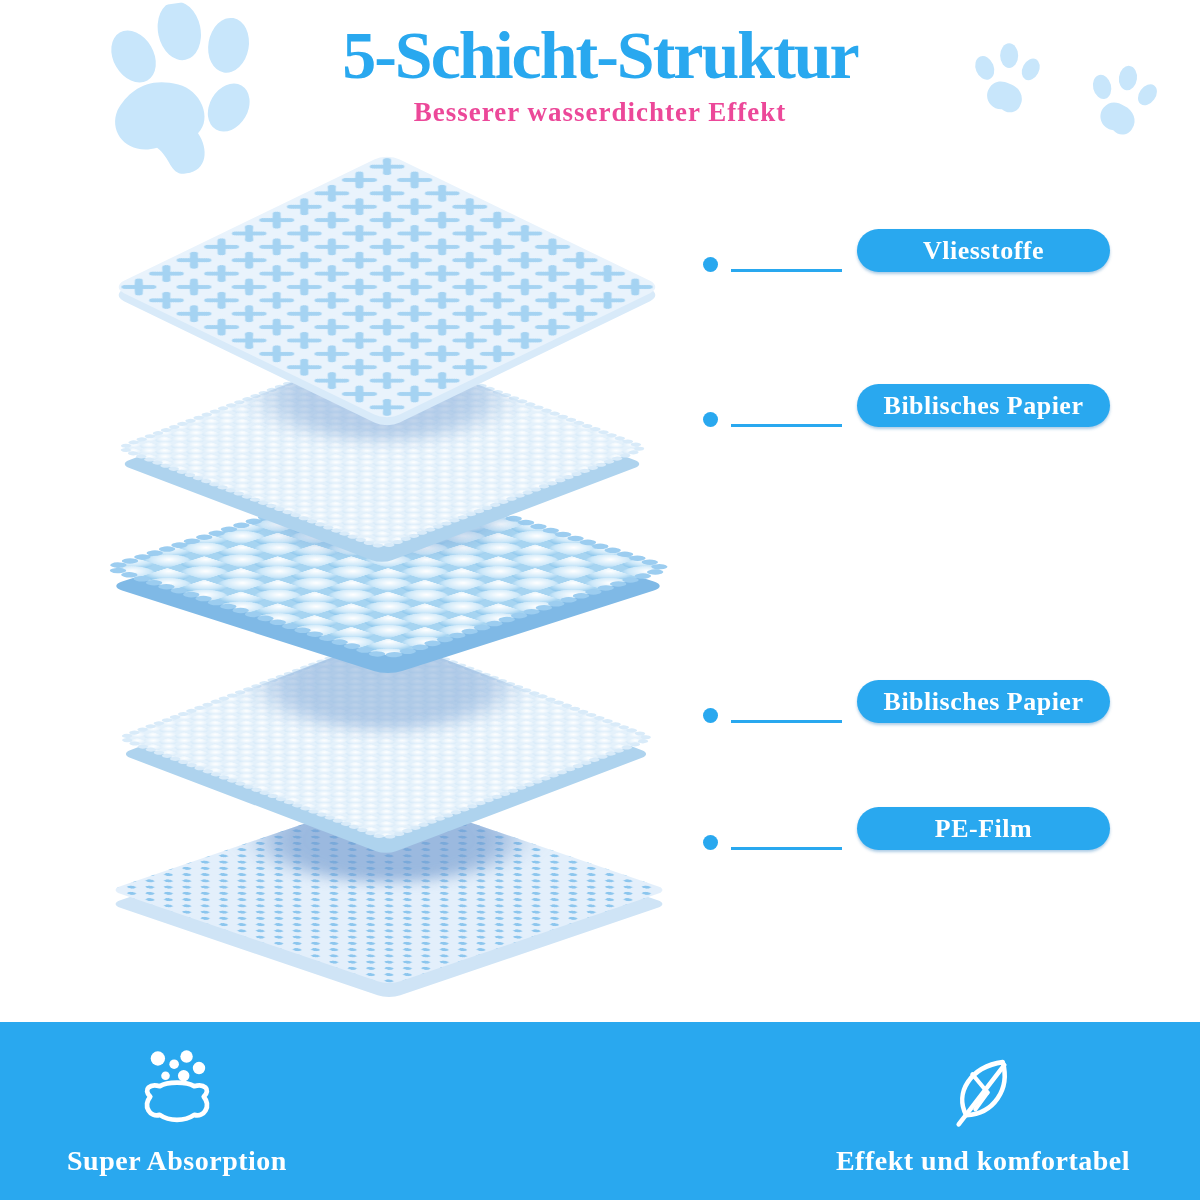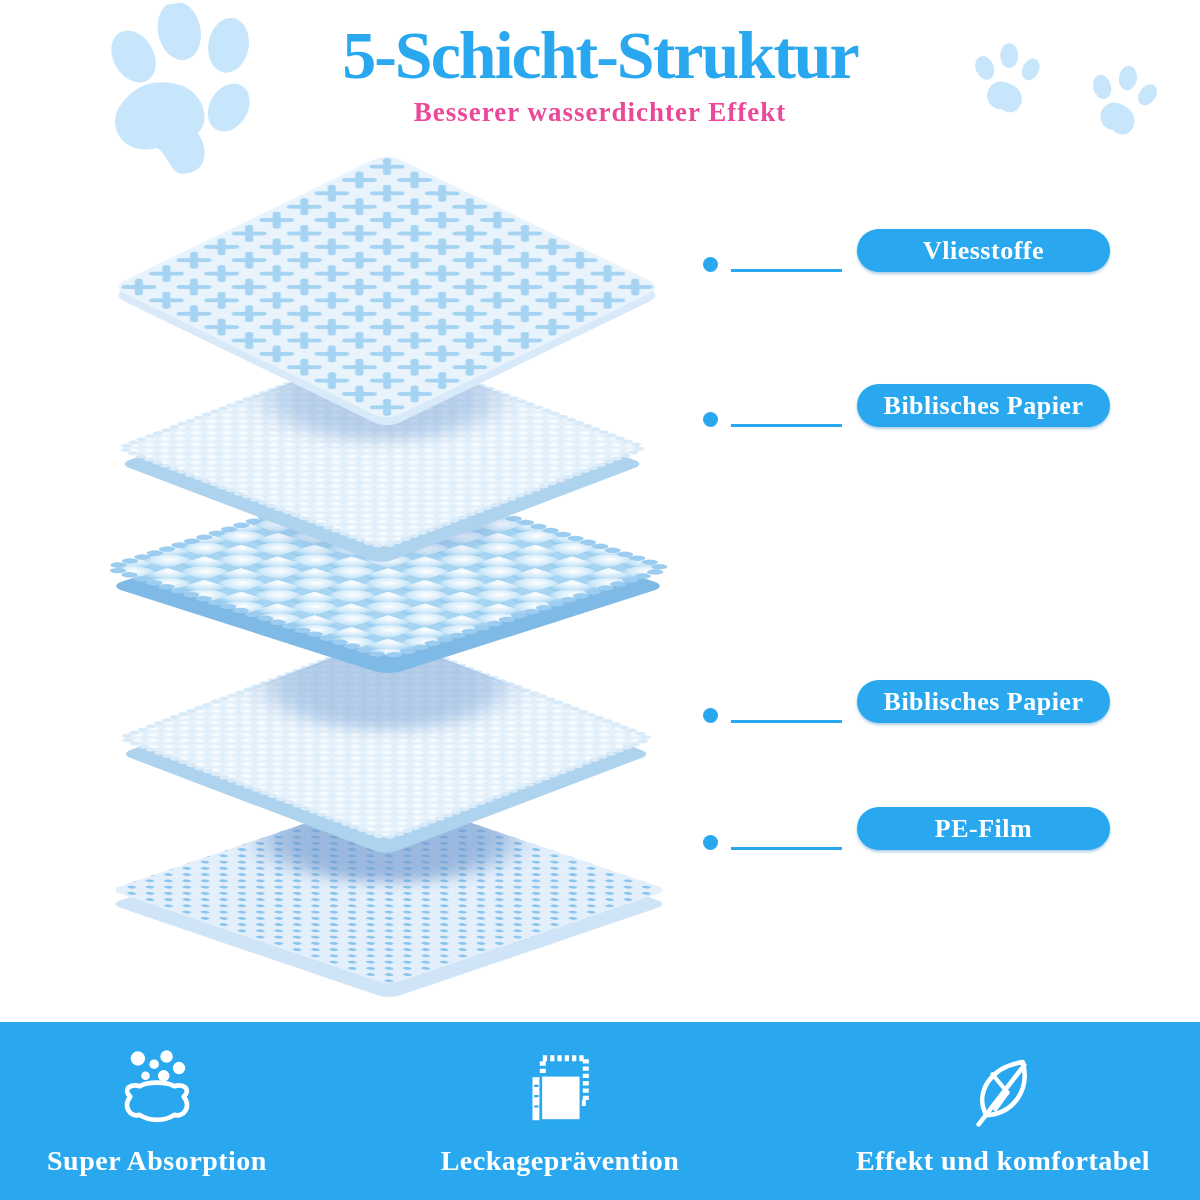--- a/index.html
+++ b/index.html
@@ -16,21 +16,21 @@
   .callout{position:absolute;left:703px;height:44px;display:flex;align-items:flex-end;gap:15px;}
   .callout .dot{width:15px;height:15px;border-radius:50%;background:#29a8ef;flex:none;}
   .callout .line{width:111px;height:3px;background:#29a8ef;margin-left:-2px;flex:none;}
   .callout .pill{width:253px;height:43px;border-radius:23px;background:#29a8ef;
                  display:flex;align-items:center;justify-content:center;flex:none;
                  box-shadow:0 2px 3px rgba(20,110,180,.35);}
   .callout .pill span{color:#fff;font-size:26px;font-weight:bold;letter-spacing:.5px;}
   
   .bottombar{position:absolute;left:0;top:1022px;width:1200px;height:178px;background:#29a8ef;
              display:flex;justify-content:space-between;align-items:center;
-             padding:0 32px;box-sizing:border-box;}
+             padding:0 52px;box-sizing:border-box;}
   .feature{display:flex;flex-direction:column;align-items:center;gap:8px;}
   .f1{width:250px}.f2{width:260px}.f3{width:270px}.f4{width:330px}
   .feature .ficon{height:92px;display:flex;align-items:center;justify-content:center;}
   .feature .flabel{color:#fff;font-size:28px;font-weight:bold;white-space:nowrap;letter-spacing:.5px;}
   .layers-svg{position:absolute;left:50px;top:130px;}
 </style>
 </head>
 <body>
 
 <div class="page">
@@ -216,31 +216,20 @@
             <circle cx="38" cy="30" r="4.5"></circle>
             <circle cx="57" cy="30" r="6"></circle>
           </g>
           <path d="M22,52 C14,44 22,38 32,41 C40,36 60,36 68,41 C78,38 86,44 78,52 C86,62 78,74 68,71 C58,78 42,78 32,71 C22,74 14,62 22,52 Z" fill="none" stroke="#fff" stroke-width="5" stroke-linejoin="round"></path>
         </svg>
       </div>
       <span class="flabel">Super Absorption</span>
     </div>
 
 
-    <div class="feature f3">
-      <div class="ficon">
-        <svg width="86" height="86" viewBox="0 0 100 100">
-          <rect x="30" y="12" width="50" height="52" fill="none" stroke="#fff" stroke-width="7" stroke-dasharray="5 3.5"></rect>
-          <rect x="18" y="34" width="8" height="50" fill="#fff"></rect>
-          <path d="M20,44 h5 M20,56 h5 M20,68 h5" stroke="#29a8ef" stroke-width="2.5"></path>
-          <rect x="28" y="32" width="46" height="52" fill="#fff" stroke="#29a8ef" stroke-width="2.5"></rect>
-        </svg>
-      </div>
-      <span class="flabel">Leckageprävention</span>
-    </div>
 
     <div class="feature f4">
       <div class="ficon">
         <svg width="76" height="80" viewBox="0 0 100 104">
           <path d="M28,84 C12,54 34,20 76,14 C86,50 64,82 28,84 Z" fill="none" stroke="#fff" stroke-width="6" stroke-linejoin="round"></path>
           <path d="M18,96 L78,18" stroke="#fff" stroke-width="6" stroke-linecap="round"></path>
           <path d="M36,30 L56,54" stroke="#fff" stroke-width="5.5" stroke-linecap="round"></path>
           <path d="M40,76 L56,54" stroke="#fff" stroke-width="5.5" stroke-linecap="round"></path>
         </svg>
       </div>

